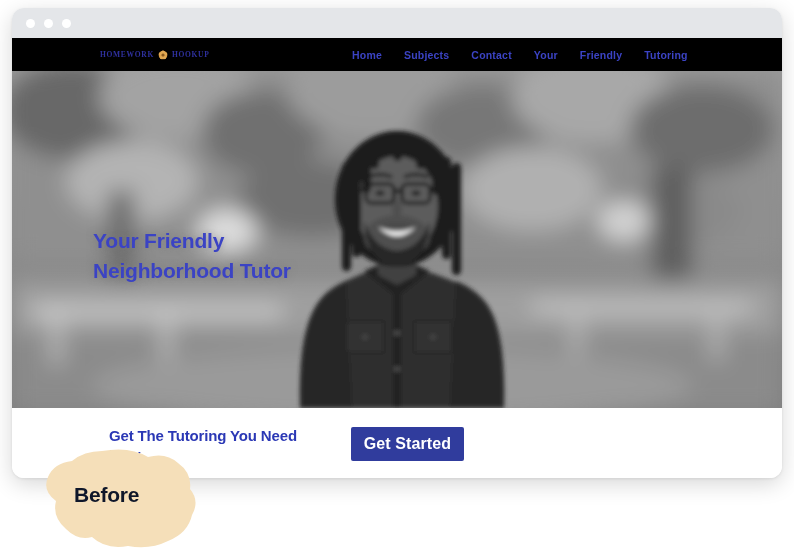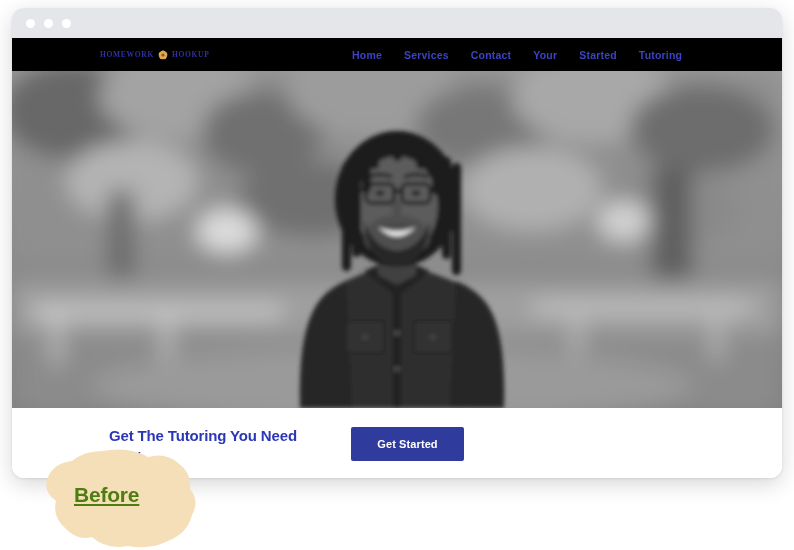--- a/index.html
+++ b/index.html
@@ -140,21 +140,21 @@
     position: absolute;
     left: 339px;
     top: 19px;
     width: 113px;
     height: 34px;
     background: #303c9d;
     color: #ffffff;
     border: none;
     border-radius: 2px;
     font-family: "Liberation Sans", sans-serif;
-    font-size: 11px;
+    font-size: 16px;
     font-weight: bold;
     letter-spacing: 0.1px;
     cursor: pointer;
   }
 
   
   #before-annotation {
     position: absolute;
     left: 40px;
     top: 449px;
@@ -165,25 +165,24 @@
   #before-blob-svg {
     position: absolute;
     inset: 0;
     width: 100%;
     height: 100%;
   }
   #before-label {
     position: absolute;
     left: 34px;
     top: 34px;
-    color: #4d7c0f;
+    color: #0f172a;
     font-size: 21px;
     font-weight: bold;
     letter-spacing: -0.2px;
-    text-decoration: underline;
   }
 </style>
 </head>
 <body>
 
 <div id="browser-window">
 
   <div id="titlebar">
     <span class="dot"></span>
     <span class="dot"></span>
@@ -201,24 +200,24 @@
         <circle cx="13.2" cy="15" r="3.4" fill="#e0a953"></circle>
         <circle cx="6.8" cy="15" r="3.4" fill="#e0a953"></circle>
         <circle cx="4.8" cy="8" r="3.4" fill="#e0a953"></circle>
         <circle cx="10" cy="10" r="3.1" fill="#8a5a20"></circle>
       </svg>
       <span class="brand-word">HOOKUP</span>
     </div>
 
     <div id="nav-links">
       <span class="nav-link">Home</span>
-      <span class="nav-link">Services</span>
+      <span class="nav-link">Subjects</span>
       <span class="nav-link">Contact</span>
       <span class="nav-link">Your</span>
-      <span class="nav-link">Started</span>
+      <span class="nav-link">Friendly</span>
       <span class="nav-link">Tutoring</span>
     </div>
 
   </div>
 
   <div id="hero">
 
     <svg id="hero-photo" viewBox="0 0 770 337" preserveAspectRatio="xMidYMid slice">
       <defs>
         <filter id="bgblur" x="-20%" y="-20%" width="140%" height="140%">
@@ -322,20 +321,21 @@
             <rect x="430" y="86" width="9" height="102" rx="4.5"></rect>
             <rect x="440" y="92" width="9" height="112" rx="4.5"></rect>
             <rect x="358" y="72" width="9" height="26" rx="4.5"></rect>
             <rect x="404" y="72" width="9" height="26" rx="4.5"></rect>
             <rect x="381" y="68" width="9" height="22" rx="4.5"></rect>
           </g>
         </g>
       </g>
     </svg>
 
+    <div id="hero-heading">Your Friendly Neighborhood Tutor</div>
   </div>
 
   <div id="cta-strip">
     <div id="cta-heading">Get The Tutoring You Need Now</div>
     <button id="get-started-button">Get Started</button>
   </div>
 
 </div>
 
 <div id="before-annotation">

